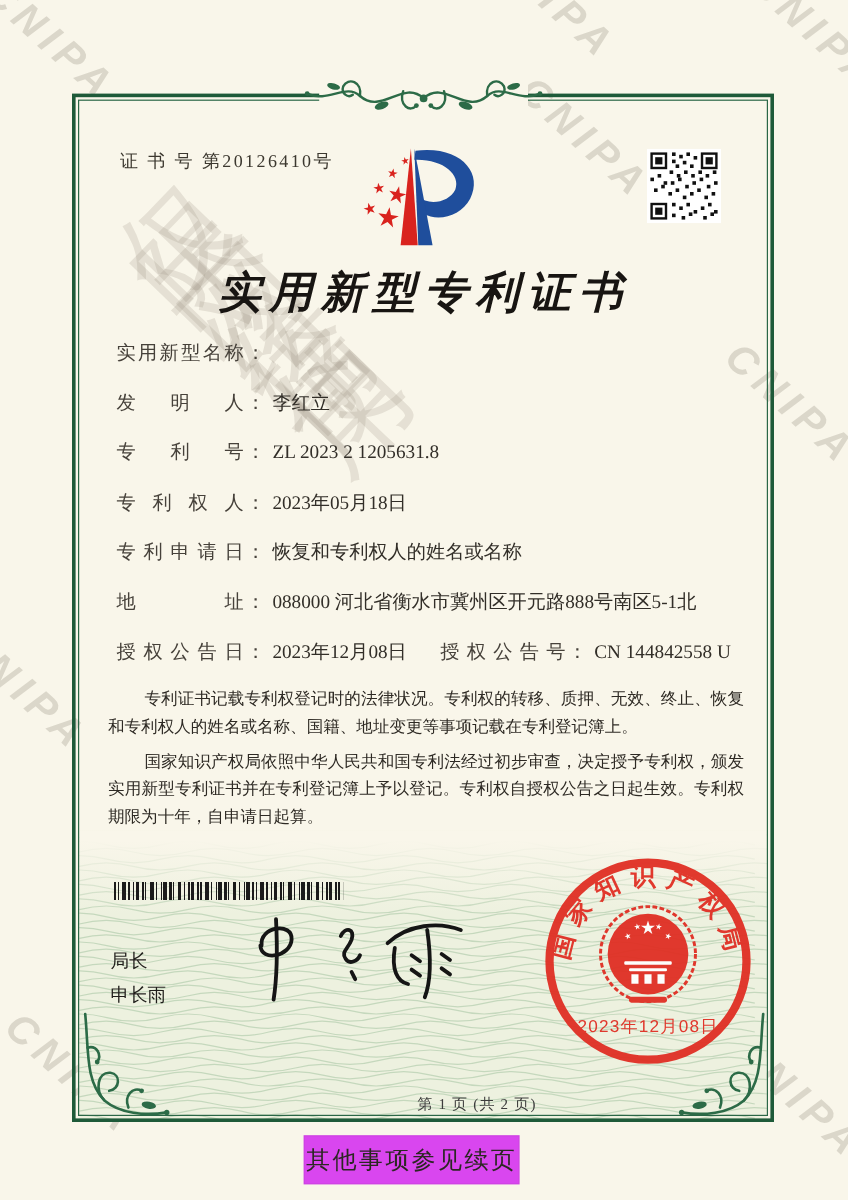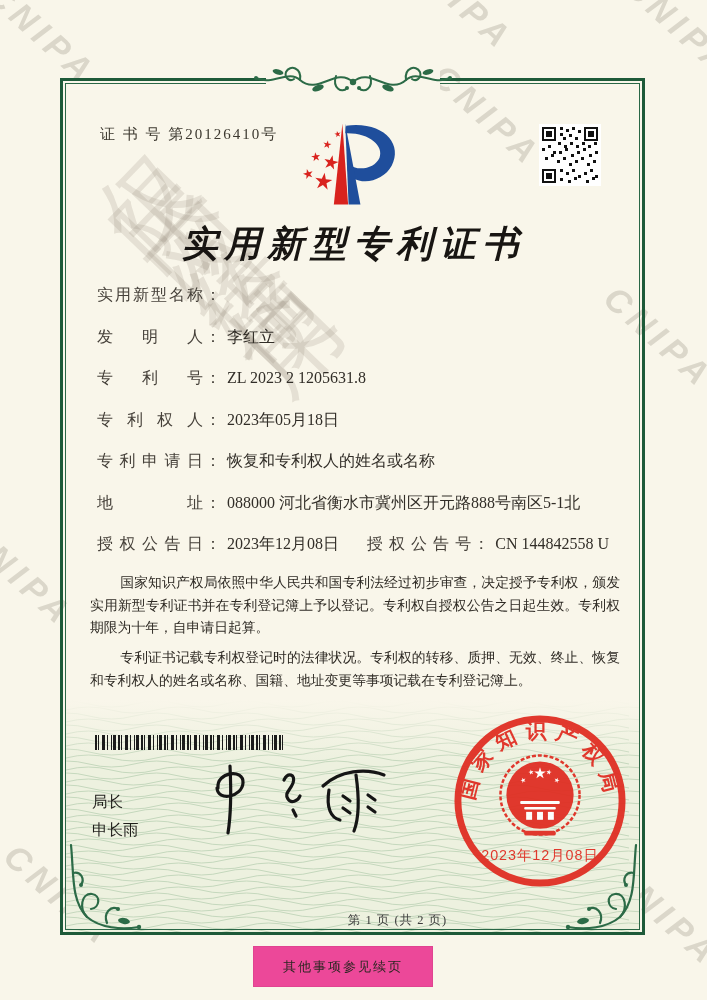--- a/index.html
+++ b/index.html
@@ -66,23 +66,23 @@
       #1b1b1b 12px 13px,rgba(0,0,0,0) 13px 16px,
       #1b1b1b 16px 17px,rgba(0,0,0,0) 17px 18px,
       #1b1b1b 18px 21px,rgba(0,0,0,0) 21px 23px);
   }
   .signer{position:absolute;left:92px;top:788px;z-index:5;font-family:Liberation Sans, sans-serif;font-size:15.5px;color:#1f1d1a;line-height:28px;}
   .signature{position:absolute;left:190px;top:758px;z-index:5;}
   .seal{position:absolute;left:451px;top:712px;z-index:6;opacity:.93;}
   .page-info{position:absolute;left:0;top:912px;width:100%;text-align:center;font-size:12.5px;color:#3c3c3c;z-index:5;letter-spacing:1px;padding-left:44px;}
   .footer-box{
     position:absolute;left:253px;top:946px;width:178px;height:39px;z-index:5;
-    background:#ec4899;border:1px solid rgba(0,0,0,0.05);
+    background:#d946ef;border:1px solid rgba(0,0,0,0.05);
     display:flex;align-items:center;justify-content:center;
-    font-size:13px;letter-spacing:2px;color:#2b2722;
+    font-size:20px;letter-spacing:2px;color:#2b2722;
   }
 </style>
 </head>
 <body>
 
 <div class="page">
 
   <span class="wm-cn" style="left:-25px;top:14px">CNIPA</span>
   <span class="wm-cn" style="left:392px;top:-20px">CNIPA</span>
   <span class="wm-cn" style="left:612px;top:6px">CNIPA</span>
@@ -305,22 +305,22 @@
           <span class="fcolon">：</span>
         <span class="fvalue">2023年12月08日</span>
       </span>
       <span class="flabel">授权公告号</span>
         <span class="fcolon">：</span>
       <span class="fvalue">CN 144842558 U</span>
     </div>
   </div>
 
   <div class="notice">
+    <p>专利证书记载专利权登记时的法律状况。专利权的转移、质押、无效、终止、恢复和专利权人的姓名或名称、国籍、地址变更等事项记载在专利登记簿上。</p>
     <p>国家知识产权局依照中华人民共和国专利法经过初步审查，决定授予专利权，颁发实用新型专利证书并在专利登记簿上予以登记。专利权自授权公告之日起生效。专利权期限为十年，自申请日起算。</p>
-    <p>专利证书记载专利权登记时的法律状况。专利权的转移、质押、无效、终止、恢复和专利权人的姓名或名称、国籍、地址变更等事项记载在专利登记簿上。</p>
   </div>
 
   <div class="barcode"></div>
 
   <div class="signer">
     <div>局长</div>
     <div>申长雨</div>
   </div>
 
   <svg class="signature" width="210" height="80" viewBox="0 0 210 80">

